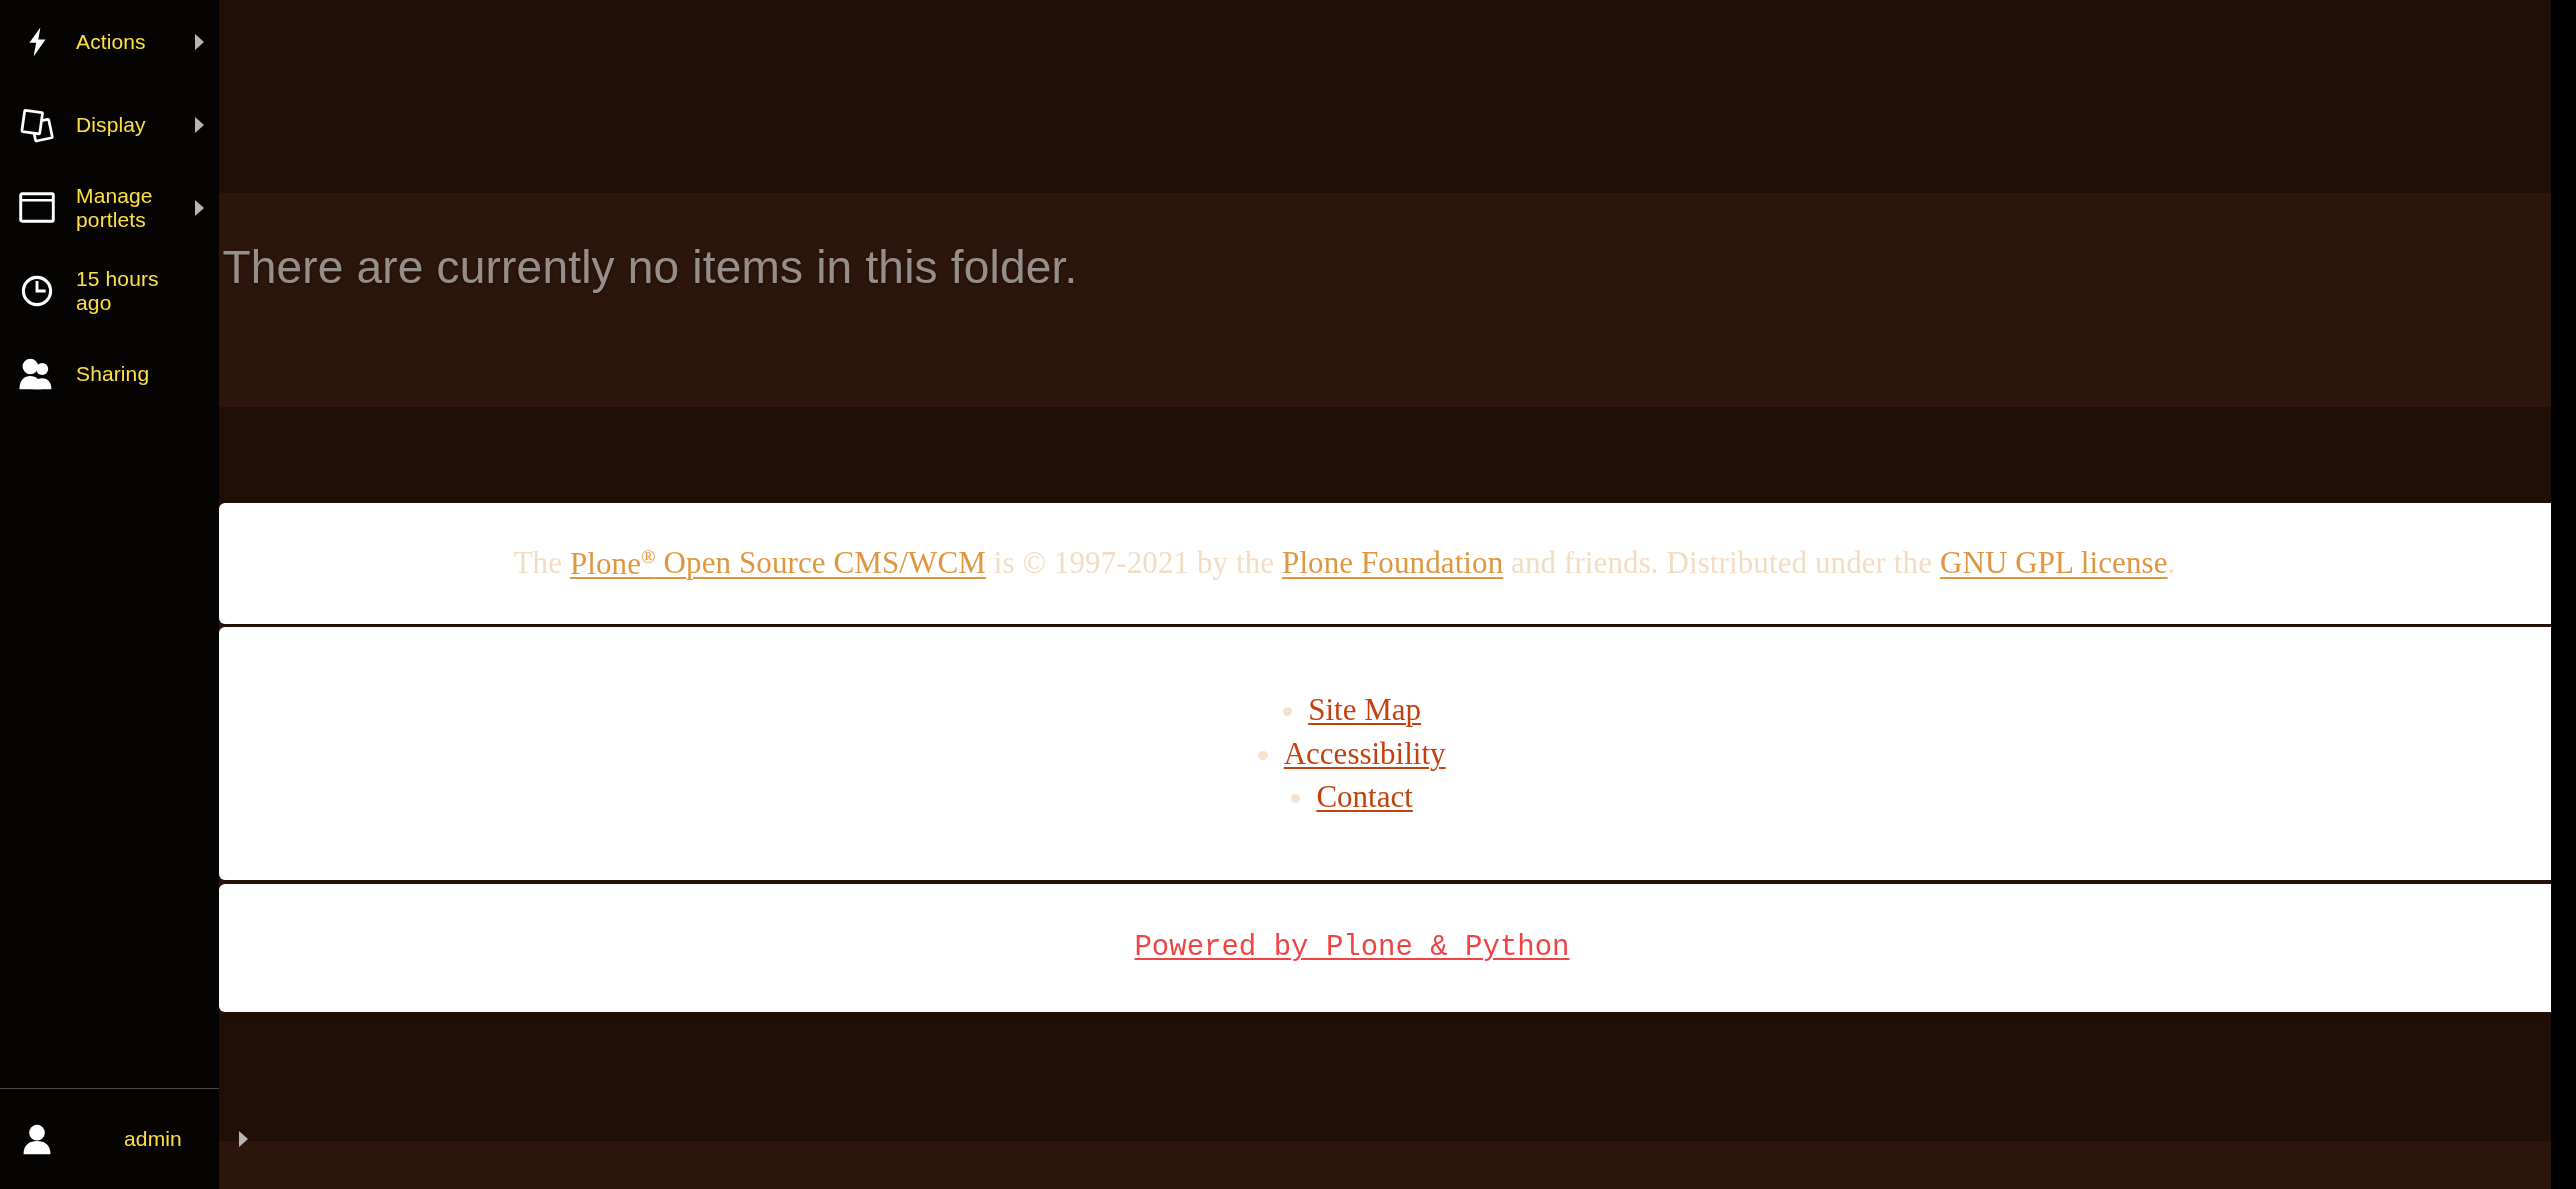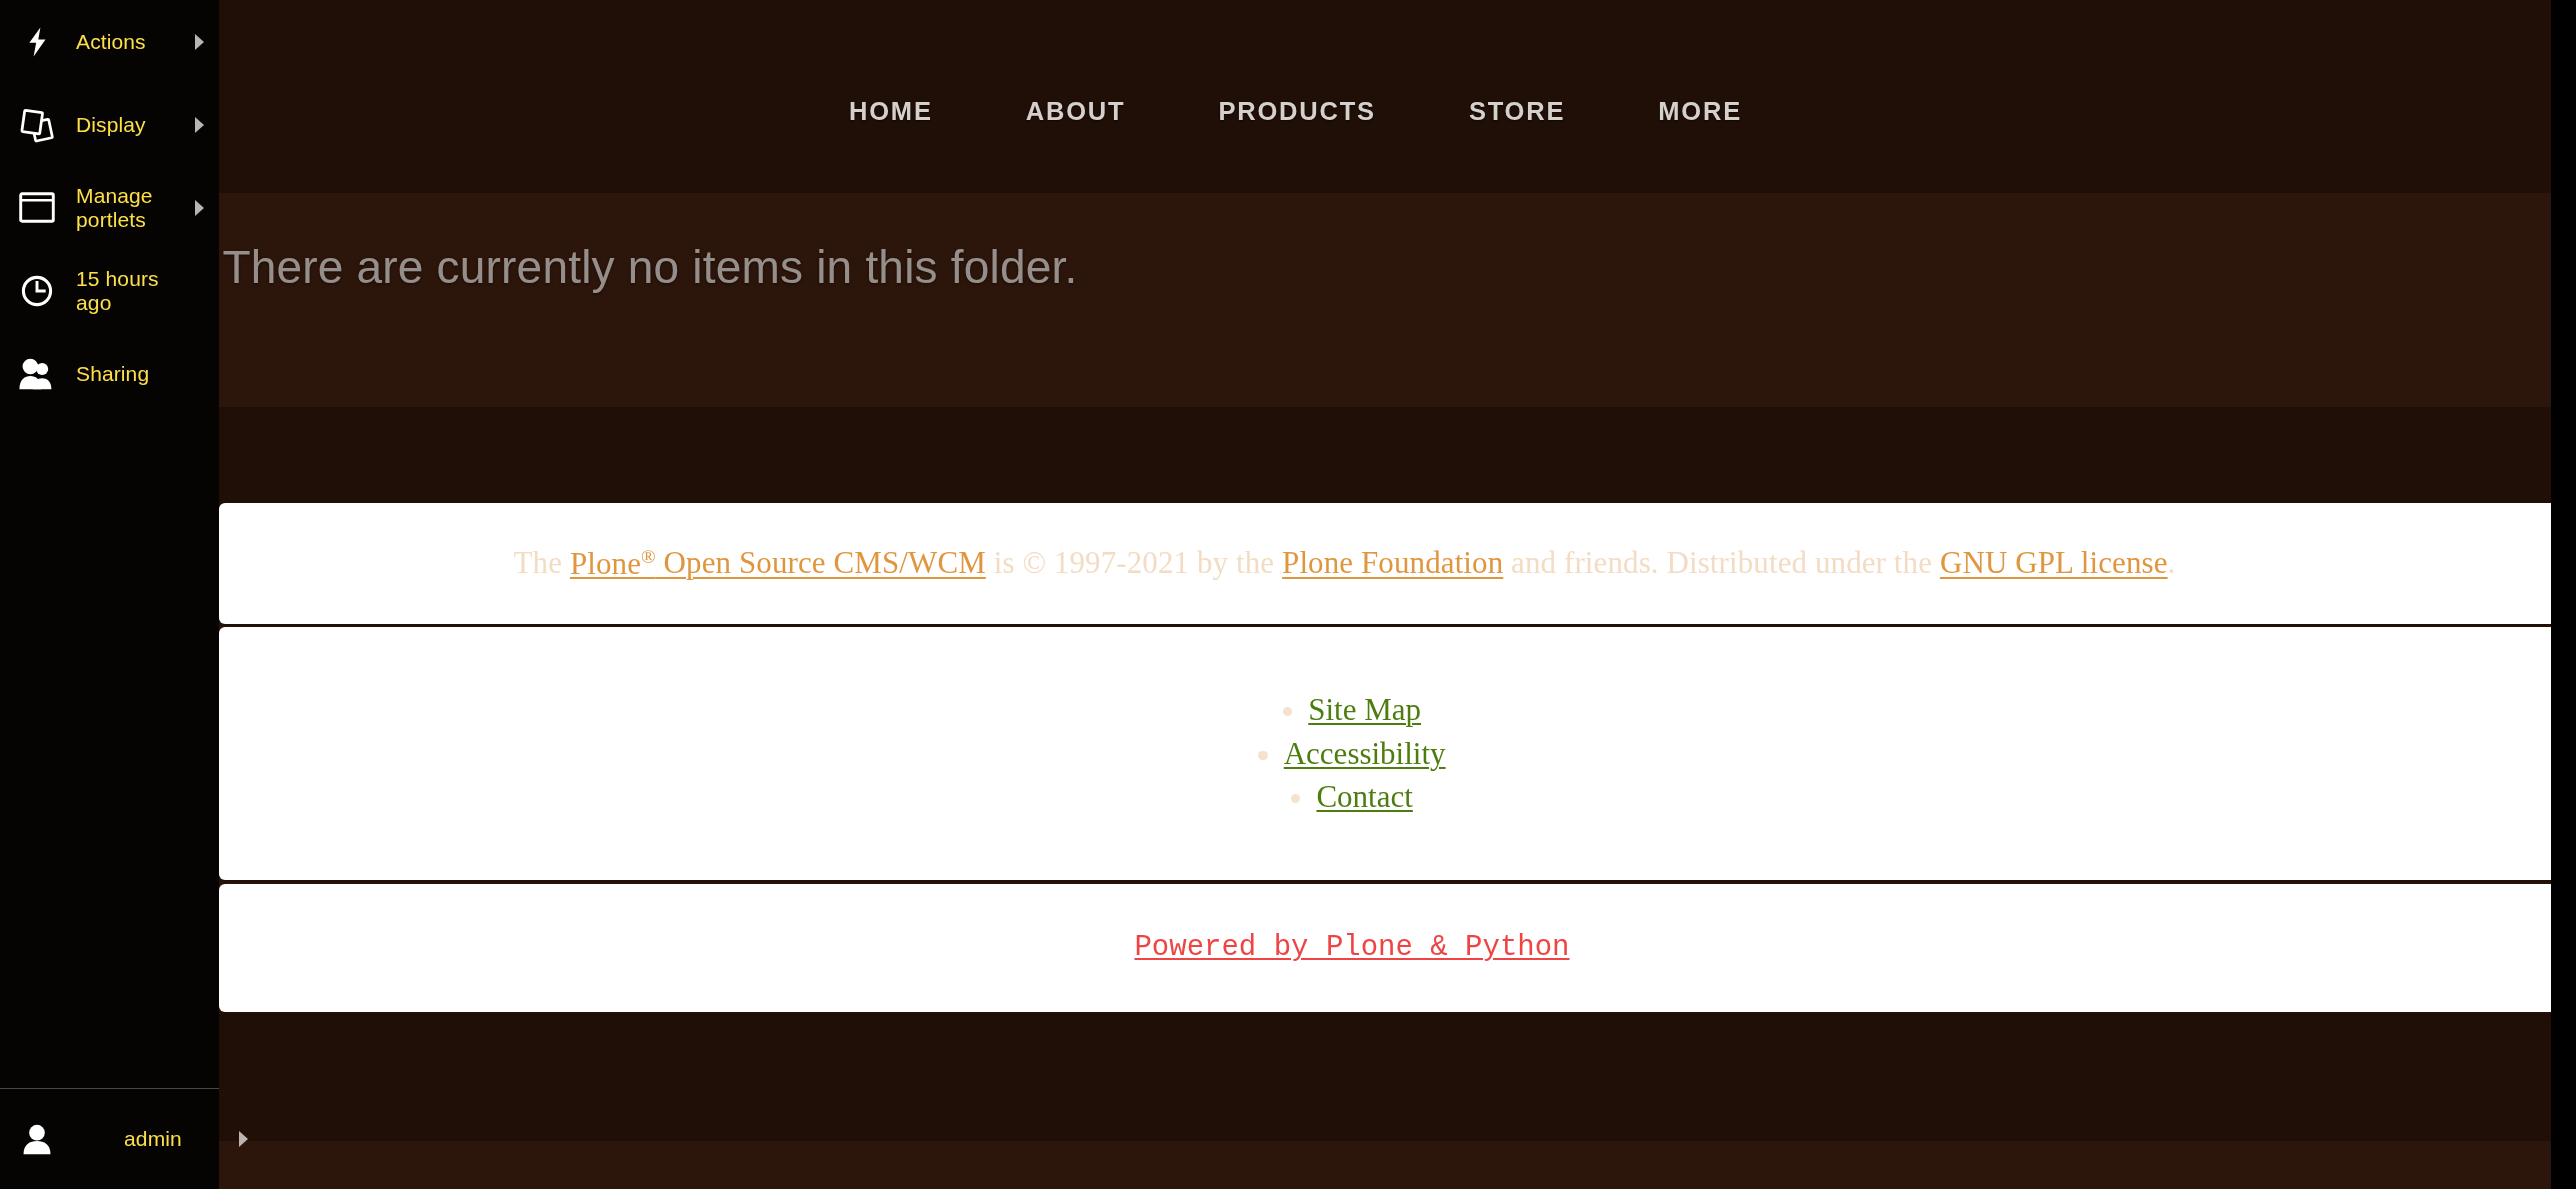--- a/index.html
+++ b/index.html
@@ -167,21 +167,21 @@
   .act-list{ list-style:none; text-align:center; padding-right:66px; }
   .act-list li{ margin:0 0 7.6px 0; }
   .act-list li:last-child{ margin-bottom:0; }
   .act-bullet{
     display:inline-block; width:9.3px; height:9.3px; border-radius:50%;
     background:#f5e2cc; vertical-align:middle; margin-right:16px;
     position:relative; top:-5.1px;
   }
   .act-list a{
     font-family:"Liberation Serif", serif; font-size:31px;
-    color:#4d7c0f; text-decoration:underline;
+    color:#c2410c; text-decoration:underline;
     text-underline-offset:3.4px; text-decoration-thickness:1.7px;
   }
 
   .panel-powered{ height:128px; display:flex; align-items:center; justify-content:center; }
   .panel-powered a{
     font-family:Liberation Mono, monospace; font-size:29px;
     color:#ef4444; text-decoration:underline;
     text-underline-offset:3.4px; text-decoration-thickness:1.7px;
     padding-right:66px;
   }
@@ -199,29 +199,20 @@
 
   <div class="bg-wrap">
     <div class="bg-beans"></div>
     <div class="bg-shade"></div>
     <div class="band" style="top:0px;   height:47px;"></div>
     <div class="band" style="top:47px;  height:146px;"></div>
     <div class="band" style="top:407px; height:98px;"></div>
     <div class="band" style="top:1014px;height:127px;"></div>
   </div>
 
-  <nav class="topnav">
-    <div class="nav-list">
-      <span class="nav-item">HOME</span>
-      <span class="nav-item">ABOUT</span>
-      <span class="nav-item">PRODUCTS</span>
-      <span class="nav-item">STORE</span>
-      <span class="nav-item">MORE</span>
-    </div>
-  </nav>
 
   <div class="empty-note">
     <span>There are currently no items in this folder.</span>
   </div>
 
   <div class="panels">
 
     <div class="panel panel-copy">
       <div class="copy-line"><span>The </span><a href="#"><span>Plone</span><sup>®</sup></a><a href="#"> Open Source CMS/WCM</a><span> is © 1997-2021 by the </span><a href="#">Plone Foundation</a><span> and friends. Distributed under the </span><a href="#">GNU GPL license</a><span>.</span></div>
     </div>

